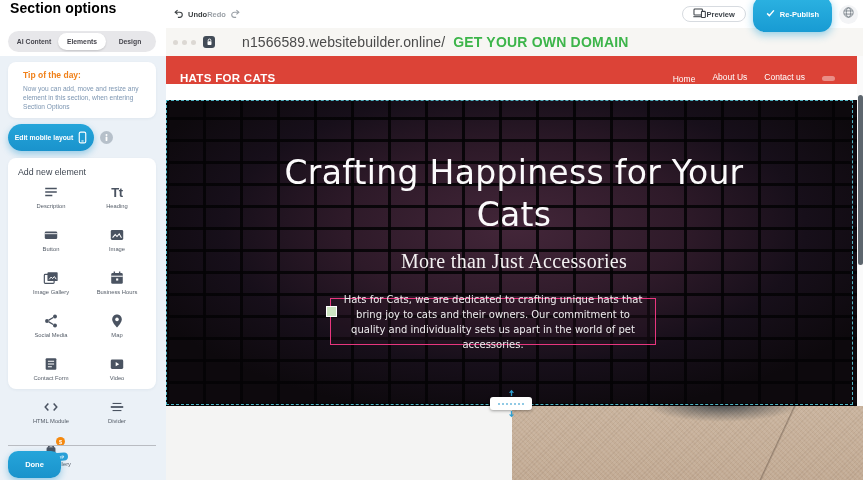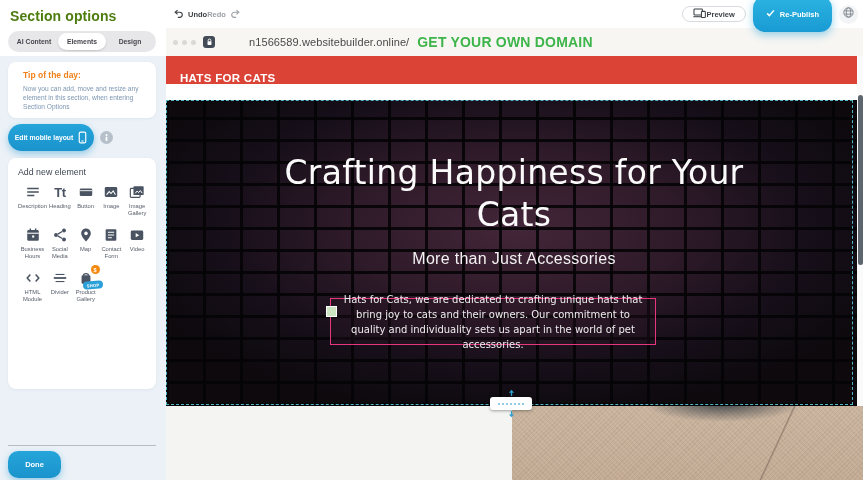--- a/index.html
+++ b/index.html
@@ -2,21 +2,21 @@
 <html><head>
 <meta charset="utf-8">
 <style>
   * { margin:0; padding:0; box-sizing:border-box; }
   html,body { width:863px; height:480px; overflow:hidden; }
   body { font-family:"Liberation Sans","DejaVu Sans",sans-serif; background:#ffffff; position:relative; }
   #app { position:absolute; inset:0; width:863px; height:480px; }
 
   
   .topbar { position:absolute; left:0; top:0; width:863px; height:28px; background:#ffffff; z-index:30; }
-  .topbar-title { position:absolute; left:10px; top:8px; font-size:14px; font-weight:700; color:#4d7c0f; letter-spacing:.1px; }
+  .topbar-title { position:absolute; left:10px; top:0; font-size:14px; font-weight:700; color:#000000; letter-spacing:.1px; }
   .undoredo { position:absolute; left:173px; top:0; height:28px; display:flex; align-items:center; gap:0; }
   .ur-btn { display:flex; align-items:center; gap:4px; font-size:7.5px; font-weight:700; color:#3c4043; cursor:pointer; }
   .ur-btn.disabled { color:#9aa0a6; }
   .topbar-right { position:absolute; right:5px; top:0; height:28px; display:flex; align-items:center; gap:7px; }
   .btn-preview { display:flex; align-items:center; height:16px; padding:0 10px; border:1px solid #d7dbe0; border-radius:11px; background:#fff; font-size:7.5px; font-weight:700; color:#3c4248; cursor:pointer; }
   .btn-republish { display:flex; align-items:center; gap:5px; height:36px; padding:4px 13px; border-radius:12px; background:linear-gradient(180deg,#2cb3e2,#189bd3); box-shadow:0 3px 8px rgba(24,155,211,.45); font-size:7.5px; font-weight:700; color:#fff; cursor:pointer; }
   .btn-globe { width:19px; height:19px; border-radius:50%; background:#f3f4f6; display:flex; align-items:center; justify-content:center; cursor:pointer; }
 
   
   .sidebar { position:absolute; left:0; top:28px; width:166px; height:452px; background:#ebf1f7; z-index:20; }
@@ -27,57 +27,57 @@
 
   .tip-card { position:absolute; left:8px; top:34px; width:148px; height:56px; background:#ffffff; border-radius:8px; padding:8px 15px; box-shadow:0 1px 3px rgba(40,70,110,.06); }
   .tip-title { font-size:8.5px; font-weight:700; color:#f08019; margin-bottom:4px; }
   .tip-body { font-size:6.6px; line-height:1.4; color:#7d96b2; }
 
   .btn-mobile { position:absolute; left:8px; top:96px; width:86px; height:27px; border-radius:14px; background:linear-gradient(180deg,#25a5da,#1a93cc); box-shadow:0 3px 7px rgba(26,147,204,.4); display:flex; align-items:center; justify-content:center; gap:5px; font-size:6.8px; font-weight:700; color:#fff; cursor:pointer; }
   .info-dot { position:absolute; left:100px; top:103px; width:13px; height:13px; border-radius:50%; background:#b6c0ca; display:flex; align-items:center; justify-content:center; cursor:pointer; }
 
   .element-panel { position:absolute; left:8px; top:130px; width:148px; height:231px; background:#ffffff; border-radius:8px; padding:9px 6px 4px 10px; box-shadow:0 1px 3px rgba(40,70,110,.06); }
   .panel-title { font-size:8.8px; font-weight:500; color:#3f4752; margin-bottom:6px; }
-  .egrid { display:grid; grid-template-columns:repeat(5,1fr); row-gap:3px; }
+  .egrid { display:grid; grid-template-columns:repeat(2,1fr); row-gap:3px; }
   .cell { height:40px; display:flex; flex-direction:column; align-items:center; justify-content:flex-start; cursor:pointer; }
   .eicon { height:17px; display:flex; align-items:flex-end; justify-content:center; position:relative; }
   .elabel { margin-top:3px; font-size:5.8px; color:#555d68; text-align:center; line-height:1.25; max-width:42px; }
   .tt { font-size:13px; font-weight:700; color:#4a5361; line-height:14px; letter-spacing:-0.5px; }
   .badge-dollar { position:absolute; top:-4px; right:-6px; width:9px; height:9px; border-radius:50%; background:#f5890f; color:#fff; font-size:5.5px; font-weight:700; display:flex; align-items:center; justify-content:center; }
   .badge-shop { position:absolute; bottom:-3px; right:-9px; background:#2ba0d8; color:#fff; font-size:4.3px; font-weight:700; padding:1.5px 3.5px; border-radius:5px; letter-spacing:.2px; transform:rotate(-4deg); }
 
   .sidebar-hr { position:absolute; left:8px; top:417px; width:148px; height:1px; background:#b9bcc2; }
   .btn-done { position:absolute; left:8px; top:423px; width:53px; height:27px; border-radius:10px; background:linear-gradient(180deg,#25a5da,#1a93cc); box-shadow:0 3px 7px rgba(26,147,204,.4); display:flex; align-items:center; justify-content:center; font-size:7.5px; font-weight:700; color:#fff; cursor:pointer; }
 
   
   .preview { position:absolute; left:166px; top:28px; width:697px; height:452px; background:#ffffff; }
 
   .browserbar { position:absolute; left:0; top:0; width:697px; height:28px; background:#f7f6f3; display:flex; align-items:center; }
   .dots { display:flex; gap:4px; margin-left:7px; }
   .dot { width:5px; height:5px; border-radius:50%; background:#dcd8d3; }
   .lockbadge { width:12px; height:12px; border-radius:3px; background:#434c57; margin-left:7px; display:flex; align-items:center; justify-content:center; }
-  .url { margin-left:16px; font-size:11px; color:#4a4a4a; letter-spacing:.1px;padding-left:18px; }
+  .url { margin-left:9px; font-size:14px; color:#4a4a4a; letter-spacing:.1px;padding-left:18px; }
   .domain-cta { margin-left:8px; font-size:14px; font-weight:700; color:#3db54a; letter-spacing:.2px; cursor:pointer; }
 
   .site-header { position:absolute; left:0; top:28px; width:697px; height:28px; background:#dc4337; display:flex; align-items:flex-end; }
   .logo { margin-left:14px; font-size:11.5px; font-weight:700; color:#ffffff; text-transform:uppercase; letter-spacing:.3px; font-family:"Liberation Sans",sans-serif; }
   .nav { position:absolute; right:28px; top:0; height:44px; display:flex; align-items:center; gap:17px; }
   .nav-item { font-size:8.5px; color:#ffffff; cursor:pointer; padding-bottom:2px; }
   .nav-item.active { border-bottom:1.5px solid #ffffff; padding-bottom:4px; margin-bottom:-6px; }
   .nav-more { width:13px; height:5px; border-radius:3px; background:rgba(255,255,255,.4); cursor:pointer; }
 
   .hero { position:absolute; left:0; top:72px; width:697px; height:306px; overflow:hidden;
     background:
       repeating-linear-gradient(90deg, rgba(4,3,5,.88) 0 3px, transparent 3px 37px),
       repeating-linear-gradient(0deg, rgba(4,3,5,.88) 0 3px, transparent 3px 22px),
       radial-gradient(ellipse 58% 62% at 50% 42%, #432639 0%, #2e1a29 42%, #170f1a 72%, #0d090d 100%);
   }
   .selection-outline { position:absolute; left:0; top:0; width:687px; height:305px; border:1.5px dashed #4fb6c6; pointer-events:none; }
   .hero-title { position:absolute; left:118px; top:52px; width:460px; text-align:center; font-size:33px; line-height:42px; font-weight:500; color:#fbfafb; letter-spacing:.3px; font-family:"DejaVu Sans",sans-serif; }
-  .hero-sub { position:absolute; left:118px; top:150px; width:460px; text-align:center; font-size:16px; font-weight:500; color:#f3f1f2; letter-spacing:.3px; font-family:Liberation Sans, sans-serif; }
+  .hero-sub { position:absolute; left:118px; top:150px; width:460px; text-align:center; font-size:20px; font-weight:500; color:#f3f1f2; letter-spacing:.3px; font-family:Liberation Serif, serif; }
   .textbox { position:absolute; left:164px; top:198px; width:326px; height:47px; border:1.5px solid #e8367e; background:rgba(46,24,40,.25); display:flex; align-items:center; justify-content:center; padding:4px 8px; cursor:pointer; }
   .textbox-body { font-size:10px; line-height:15px; color:#efedef; text-align:center; font-family:"DejaVu Sans",sans-serif; }
   .drag-handle { position:absolute; left:-5px; top:7px; width:11px; height:11px; background:#cde4c2; border:1.5px solid #ffffff; cursor:grab; }
 
   .next-section { position:absolute; left:0; top:378px; width:697px; height:74px; background:#f4f4f3; }
   .next-image { position:absolute; left:346px; top:0; width:351px; height:74px;
     background:
       radial-gradient(ellipse 110px 26px at 60% -4%, rgba(55,62,68,.95), rgba(55,62,68,0) 72%),
       linear-gradient(115deg, transparent 0 73%, rgba(110,92,78,.55) 73.3%, transparent 73.8%),
       repeating-linear-gradient(45deg, rgba(255,255,255,.07) 0 2px, transparent 2px 4px),
@@ -318,20 +318,26 @@
             <path d="M3 5 V3.5 a2 2 0 0 1 4 0 V5" fill="none" stroke="#ffffff" stroke-width="1.4"></path>
             <rect x="2" y="5" width="6" height="5.5" rx="1" fill="#ffffff"></rect>
           </svg>
       </div>
       <div class="url">n1566589.websitebuilder.online/</div>
       <div class="domain-cta">GET YOUR OWN DOMAIN</div>
     </div>
 
     <div class="site-header">
       <div class="logo">Hats For Cats</div>
+      <div class="nav">
+        <div class="nav-item active">Home</div>
+        <div class="nav-item">About Us</div>
+        <div class="nav-item">Contact us</div>
+        <div class="nav-more"></div>
+      </div>
     </div>
 
     <div class="hero">
       <div class="selection-outline"></div>
       <div class="hero-title">Crafting Happiness for Your Cats</div>
       <div class="hero-sub">More than Just Accessories</div>
       <div class="textbox">
         <div class="drag-handle"></div>
         <div class="textbox-body">Hats for Cats, we are dedicated to crafting unique hats that bring joy to cats and their owners. Our commitment to quality and individuality sets us apart in the world of pet accessories.</div>
       </div>

